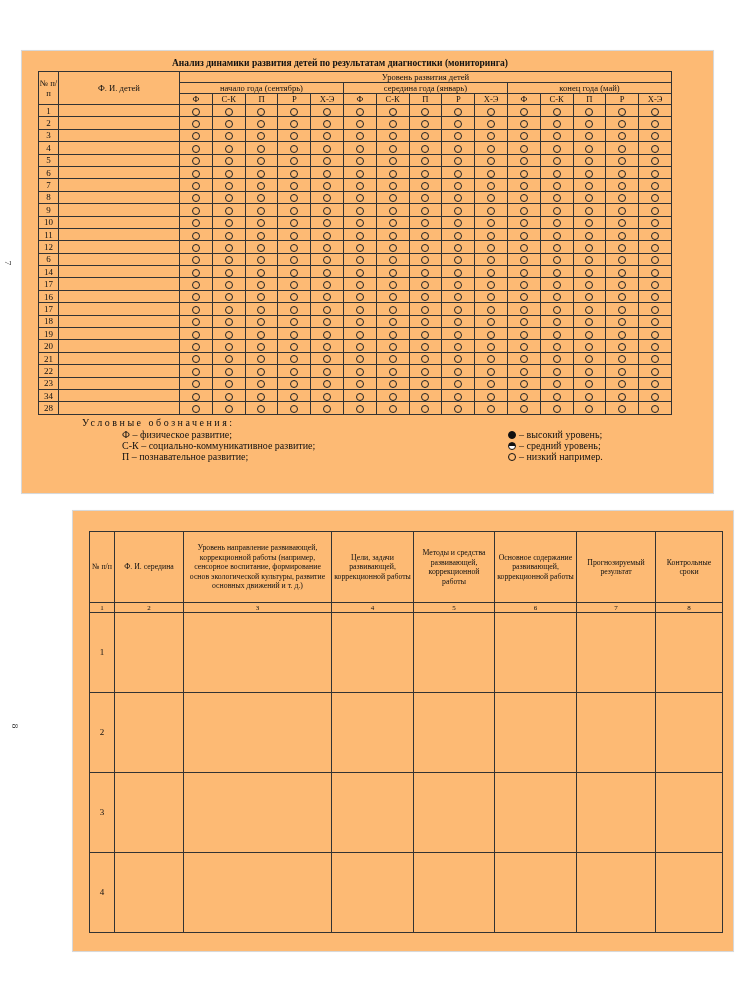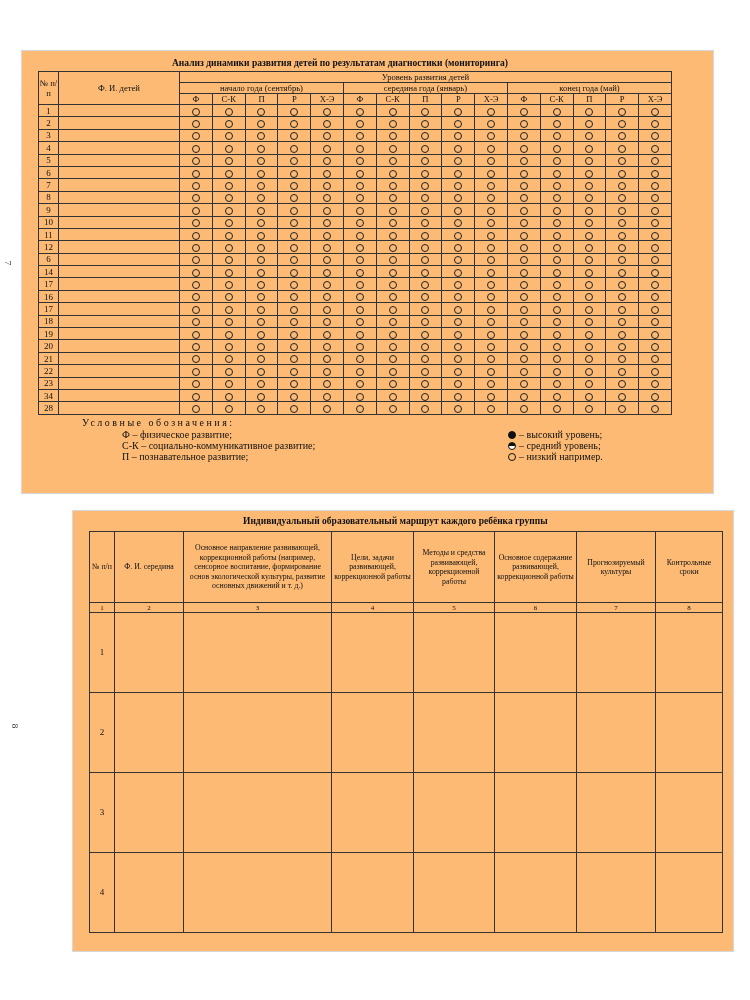--- a/index.html
+++ b/index.html
@@ -589,42 +589,41 @@
         <div class="legend-row">
           <span class="dot"></span>
           <span>– низкий например.</span>
         </div>
       </div>
   </div>
 </div>
 
 <div class="page" id="page8">
   <div class="page-num">8</div>
-  <div class="doc-title" id="t2-title">Индивидуальный образовательный маршрут каждого ребёнка группы</div>
 
   <table id="t2">
     <colgroup>
       <col style="width:25px">
         <col style="width:69px">
         <col style="width:148px">
       <col style="width:82px">
         <col style="width:81px">
         <col style="width:82px">
       <col style="width:79px">
         <col style="width:67px">
     </colgroup>
     <thead>
         <tr id="t2-head">
           <th>№ п/п</th>
           <th>Ф. И. середина</th>
-          <th>Основное направление развивающей, коррекционной работы (например, сенсорное воспитание, формирование основ экологической культуры, развитие основных движений и т. д.)</th>
+          <th>Уровень направление развивающей, коррекционной работы (например, сенсорное воспитание, формирование основ экологической культуры, развитие основных движений и т. д.)</th>
           <th>Цели, задачи развивающей, коррекционной работы</th>
           <th>Методы и средства развивающей, коррекционной работы</th>
           <th>Основное содержание развивающей, коррекционной работы</th>
-          <th>Прогнозируемый культуры</th>
+          <th>Прогнозируемый результат</th>
           <th>Контрольные сроки</th>
         </tr>
       </thead>
     <tbody id="t2-body">
         <tr>
           <td class="colnum">1</td>
           <td class="colnum">2</td>
           <td class="colnum">3</td>
           <td class="colnum">4</td>
           <td class="colnum">5</td>

